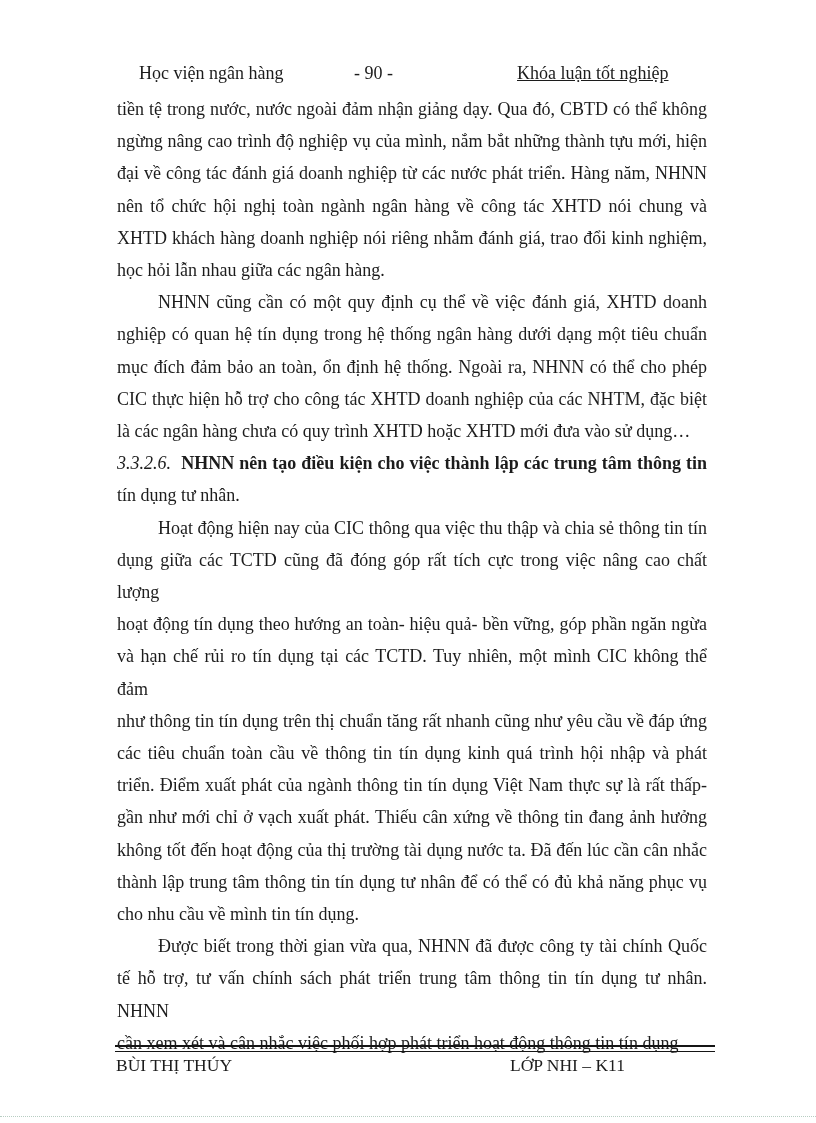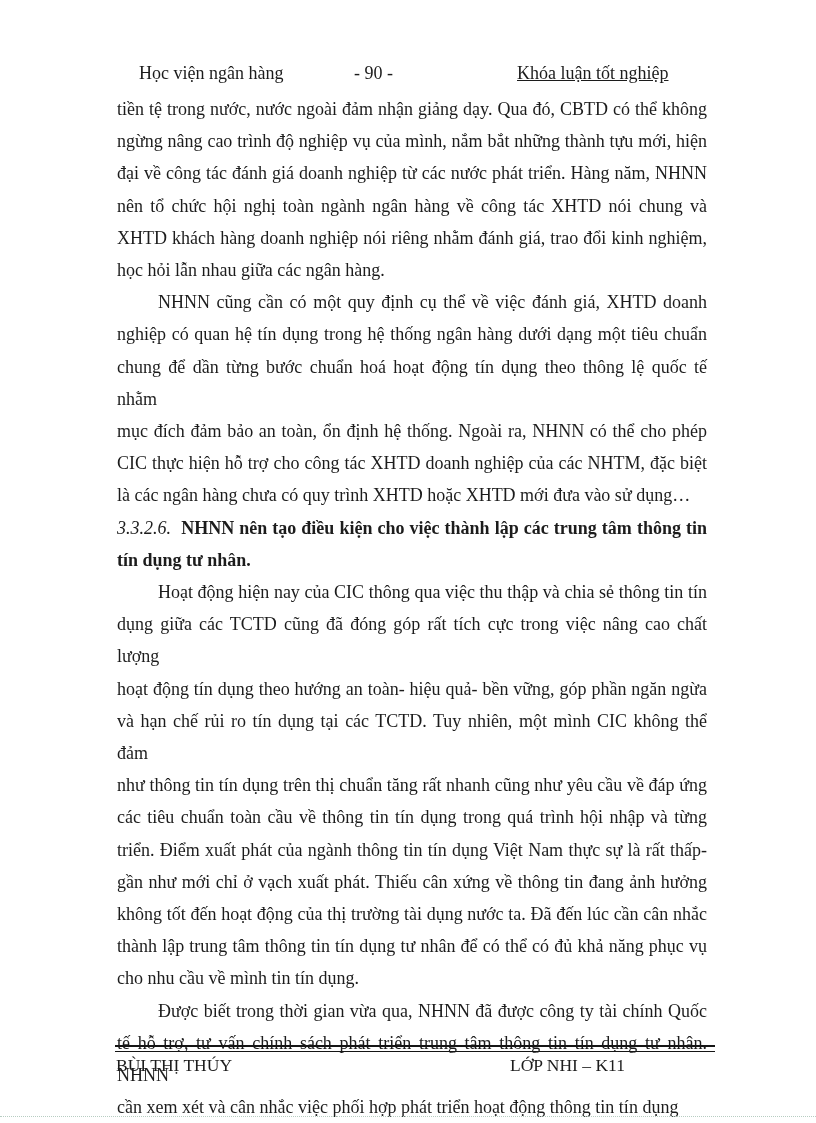--- a/index.html
+++ b/index.html
@@ -27,21 +27,21 @@
   }
   .line {
     line-height: 32.2px;
     text-align: justify;
     text-align-last: justify;
   }
   .line.last { text-align-last: left; }
   .line.indent { padding-left: 41px; }
   .hnum  { font-style: italic; }
   .hbold { font-weight: bold; }
-  .line.hboldline { font-weight: bold; }
+  .line.hboldline { font-weight: normal; }
   
   .footer-rule {
     position: absolute;
     left: 115px;
     top: 1045px;
     width: 600px;
     height: 4px;
     border-top: 2px solid #151515;
     border-bottom: 1px solid #151515;
   }
@@ -71,32 +71,31 @@
 
   <div class="doc-body">
       <div class="line">tiền tệ trong nước, nước ngoài đảm nhận giảng dạy. Qua đó, CBTD có thể không</div>
       <div class="line">ngừng nâng cao trình độ nghiệp vụ của mình, nắm bắt những thành tựu mới, hiện</div>
       <div class="line">đại về công tác đánh giá doanh nghiệp từ các nước phát triển. Hàng năm, NHNN</div>
       <div class="line">nên tổ chức hội nghị toàn ngành ngân hàng về công tác XHTD nói chung và</div>
       <div class="line">XHTD khách hàng doanh nghiệp nói riêng nhằm đánh giá, trao đổi kinh nghiệm,</div>
       <div class="line last">học hỏi lẫn nhau giữa các ngân hàng.</div>
       <div class="line indent">NHNN cũng cần có một quy định cụ thể về việc đánh giá, XHTD doanh</div>
       <div class="line">nghiệp có quan hệ tín dụng trong hệ thống ngân hàng dưới dạng một tiêu chuẩn</div>
-      <div class="line">chung để dần từng bước chuẩn hoá hoạt động tín dụng theo thông lệ quốc tế nhằm</div>
       <div class="line">mục đích đảm bảo an toàn, ổn định hệ thống. Ngoài ra, NHNN có thể cho phép</div>
       <div class="line">CIC thực hiện hỗ trợ cho công tác XHTD doanh nghiệp của các NHTM, đặc biệt</div>
       <div class="line last">là các ngân hàng chưa có quy trình XHTD hoặc XHTD mới đưa vào sử dụng…</div>
       <div class="line"><span class="hnum">3.3.2.6.&nbsp; </span><span class="hbold">NHNN nên tạo điều kiện cho việc thành lập các trung tâm thông tin</span></div>
       <div class="line last hboldline">tín dụng tư nhân.</div>
       <div class="line indent">Hoạt động hiện nay của CIC thông qua việc thu thập và chia sẻ thông tin tín</div>
       <div class="line">dụng giữa các TCTD cũng đã đóng góp rất tích cực trong việc nâng cao chất lượng</div>
       <div class="line">hoạt động tín dụng theo hướng an toàn- hiệu quả- bền vững, góp phần ngăn ngừa</div>
       <div class="line">và hạn chế rủi ro tín dụng tại các TCTD. Tuy nhiên, một mình CIC không thể đảm</div>
       <div class="line">như thông tin tín dụng trên thị chuẩn tăng rất nhanh cũng như yêu cầu về đáp ứng</div>
-      <div class="line">các tiêu chuẩn toàn cầu về thông tin tín dụng trong quá trình hội nhập và từng</div>
+      <div class="line">các tiêu chuẩn toàn cầu về thông tin tín dụng kinh quá trình hội nhập và phát</div>
       <div class="line">triển. Điểm xuất phát của ngành thông tin tín dụng Việt Nam thực sự là rất thấp-</div>
       <div class="line">gần như mới chỉ ở vạch xuất phát. Thiếu cân xứng về thông tin đang ảnh hưởng</div>
       <div class="line">không tốt đến hoạt động của thị trường tài dụng nước ta. Đã đến lúc cần cân nhắc</div>
       <div class="line">thành lập trung tâm thông tin tín dụng tư nhân để có thể có đủ khả năng phục vụ</div>
       <div class="line last">cho nhu cầu về mình tin tín dụng.</div>
       <div class="line indent">Được biết trong thời gian vừa qua, NHNN đã được công ty tài chính Quốc</div>
       <div class="line">tế hỗ trợ, tư vấn chính sách phát triển trung tâm thông tin tín dụng tư nhân. NHNN</div>
       <div class="line last">cần xem xét và cân nhắc việc phối hợp phát triển hoạt động thông tin tín dụng</div>
     </div>
 

